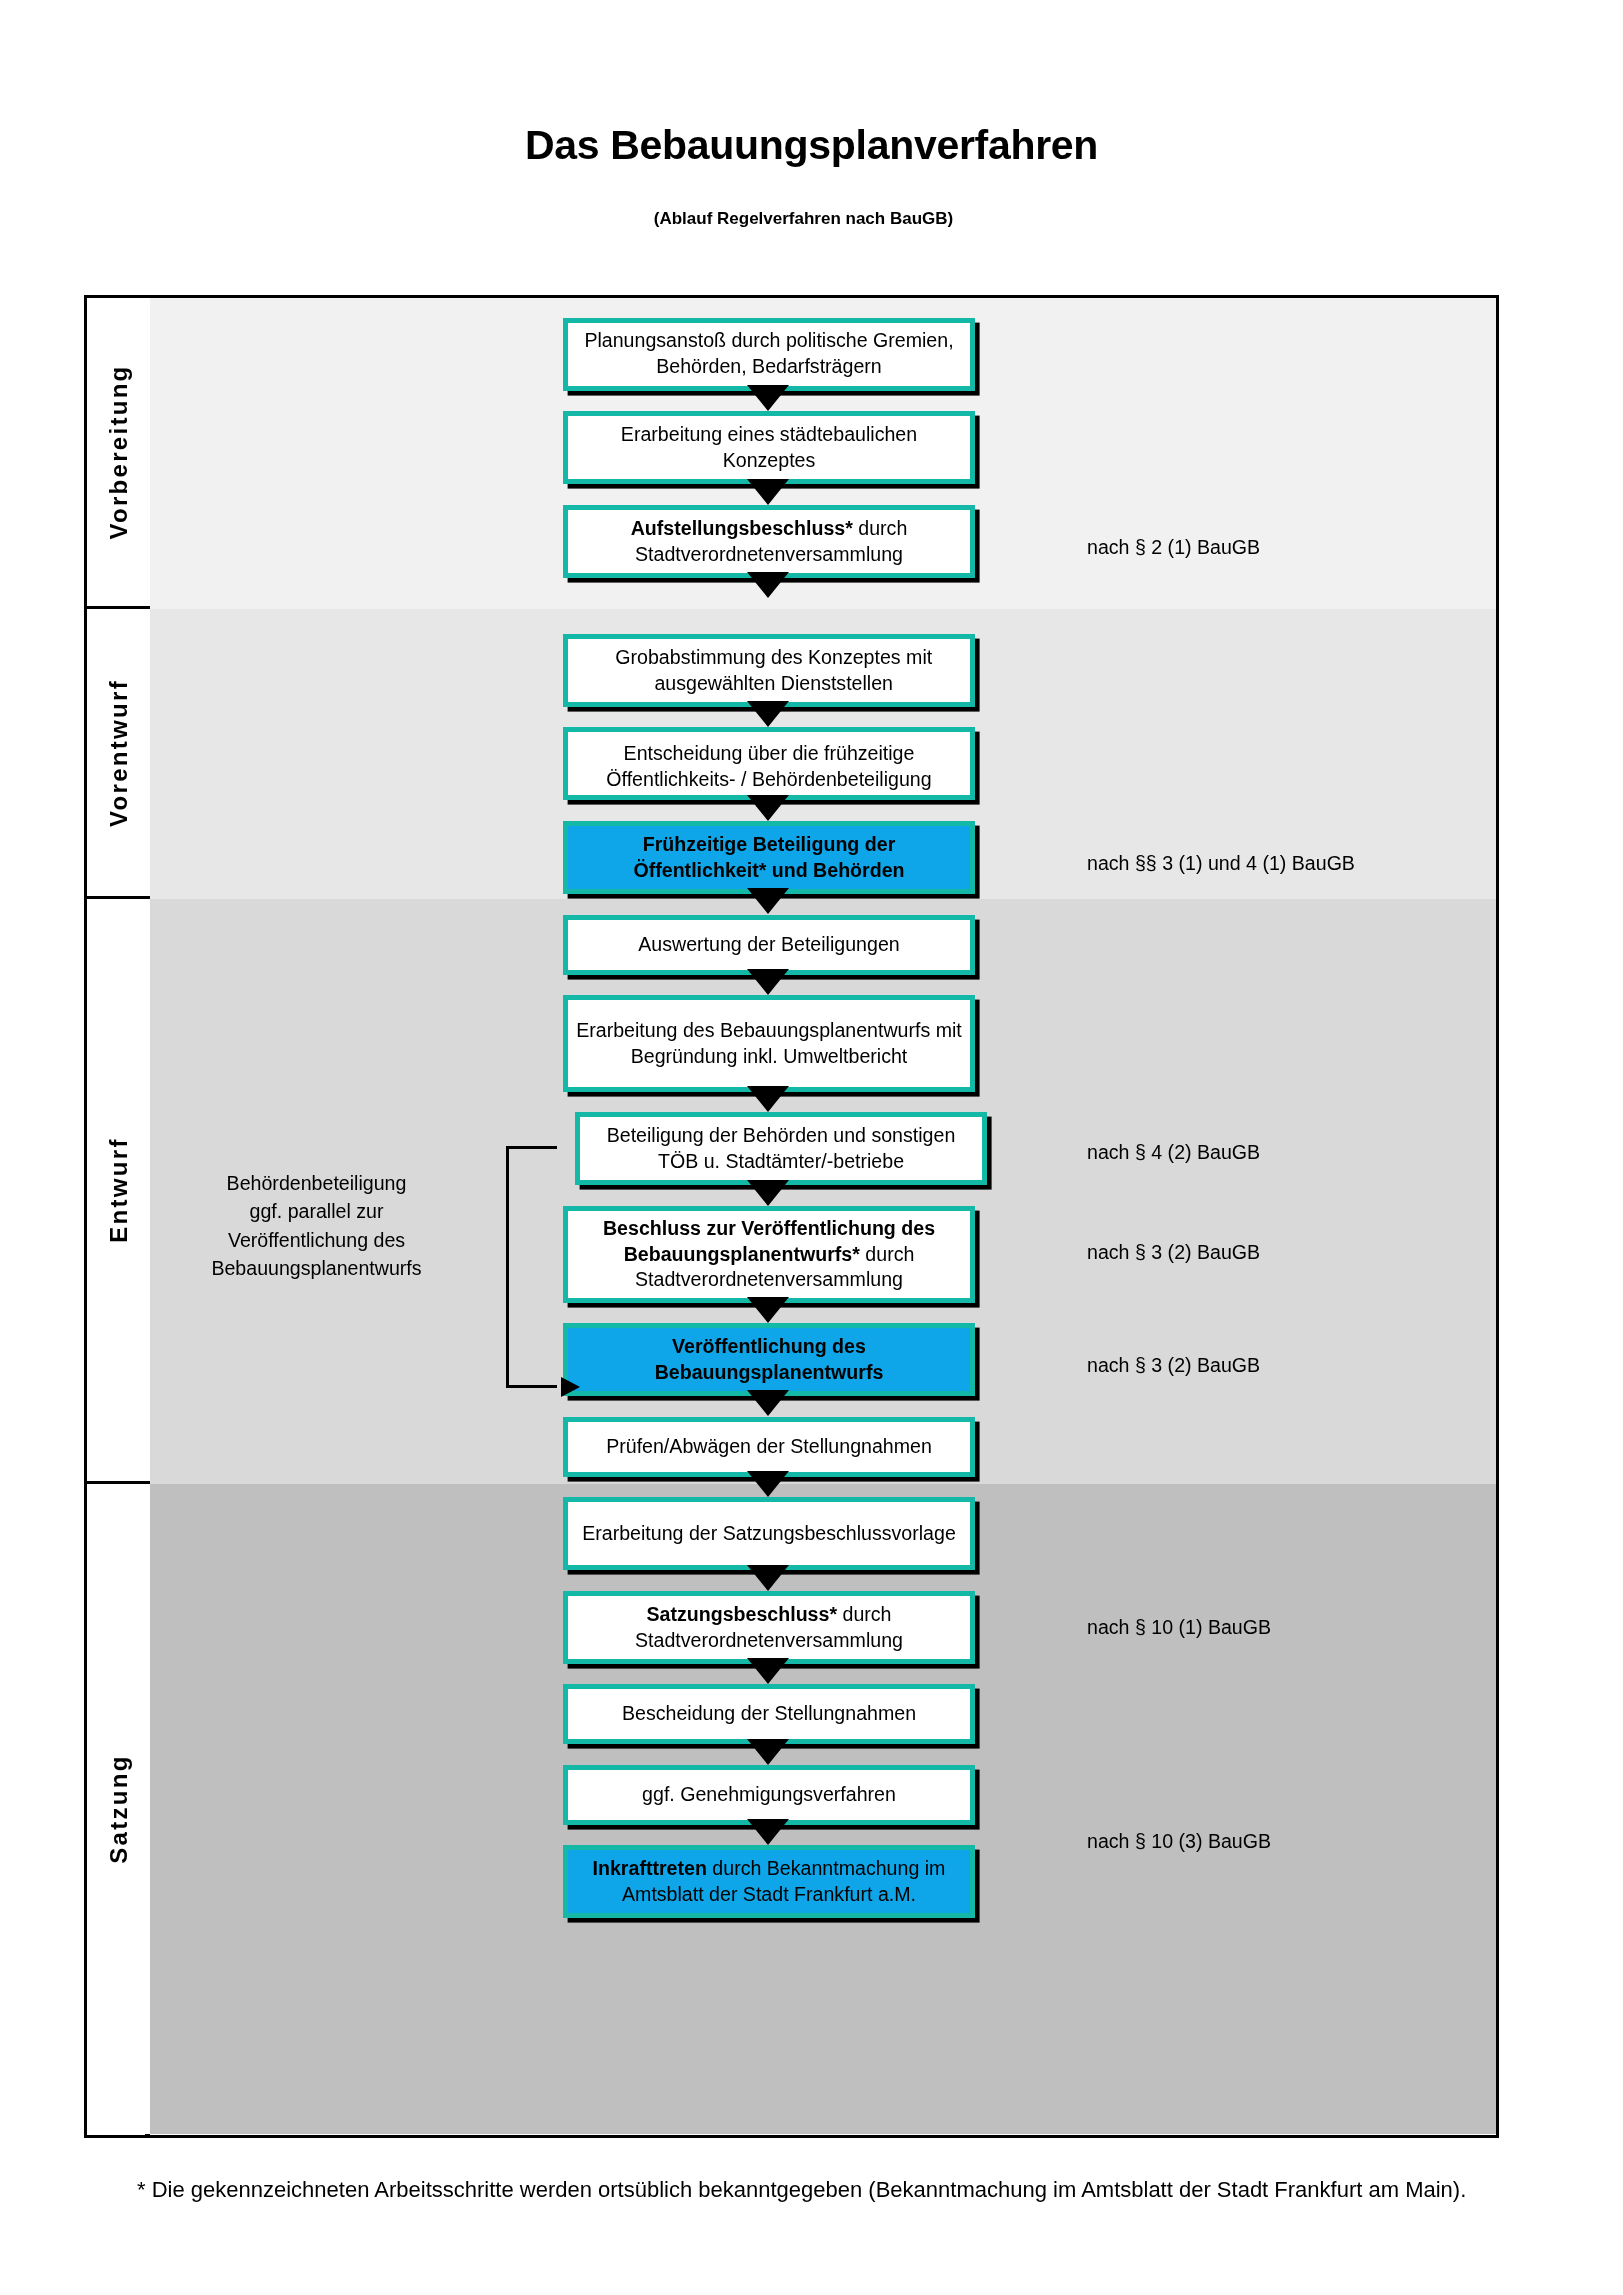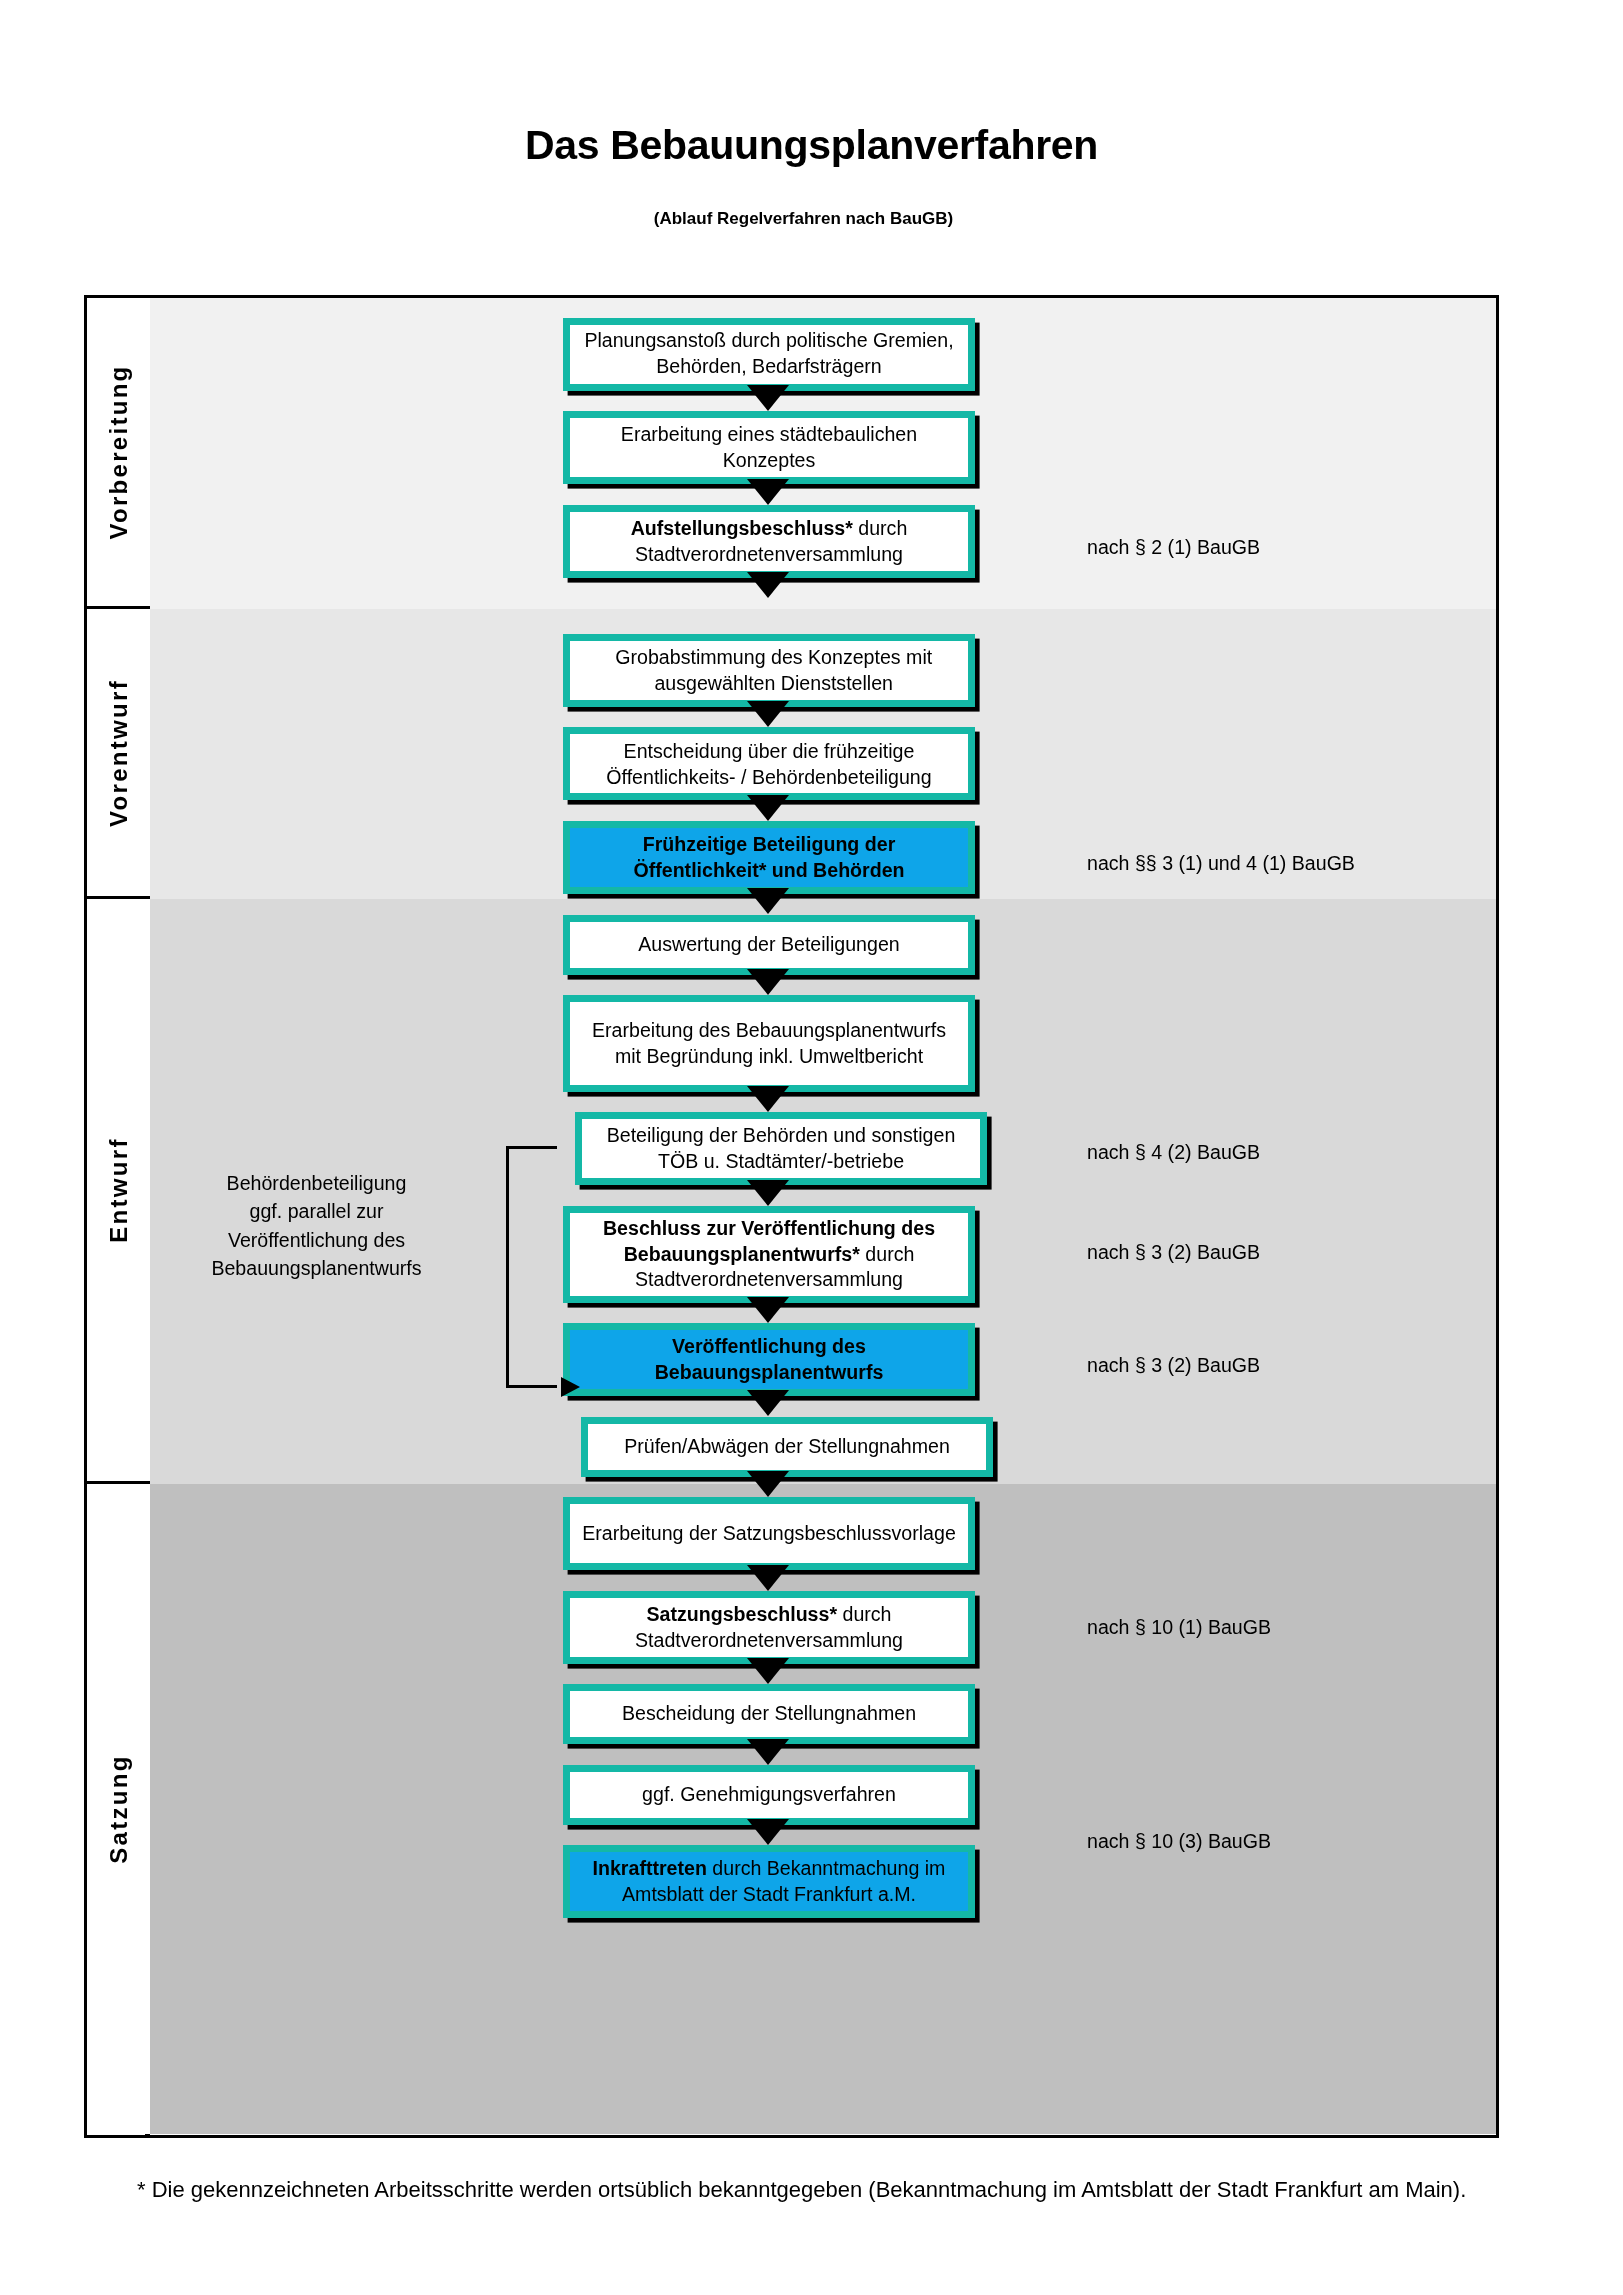--- a/index.html
+++ b/index.html
@@ -63,21 +63,21 @@
     transform: rotate(-90deg);
     white-space: nowrap;
     font-size: 24px; font-weight: bold;
     letter-spacing: 2.3px;
   }
 
   
   .box {
     position: absolute;
     width: 412px;
-    border: 7px solid #14b8a6;
+    border: 5px solid #14b8a6;
     background: #ffffff;
     box-shadow: 4.6px 4.6px 0 0 #000;
     display: flex; align-items: center; justify-content: center;
     text-align: center;
     font-size: 19.6px;
     line-height: 1.32;
     padding: 2.6px 6.5px;
     z-index: 3;
   }
   .box.blue { background: #0ea5e9; }
@@ -221,21 +221,21 @@
     <div class="box" style="left:476px; top:908px; height:97px;">
       <span><b>Beschluss zur Veröffentlichung des Bebauungsplanentwurfs*</b><span> durch Stadtverordnetenversammlung</span></span>
     </div>
     <div class="arrow" style="left:660px; top:999px;"></div>
 
     <div class="box blue" style="left:476px; top:1025px; height:73px; font-weight:bold;">
       <span>Veröffentlichung des Bebauungsplanentwurfs</span>
     </div>
     <div class="arrow" style="left:660px; top:1092px;"></div>
 
-    <div class="box" style="left:494px; top:1119px; height:60px;">
+    <div class="box" style="left:476px; top:1119px; height:60px;">
       <span>Prüfen/Abwägen der Stellungnahmen</span>
     </div>
     <div class="arrow" style="left:660px; top:1173px;"></div>
 
     <div class="box" style="left:476px; top:1199px; height:73px;">
       <span>Erarbeitung der Satzungsbeschlussvorlage</span>
     </div>
     <div class="arrow" style="left:660px; top:1267px;"></div>
 
     <div class="box" style="left:476px; top:1293px; height:73px;">

